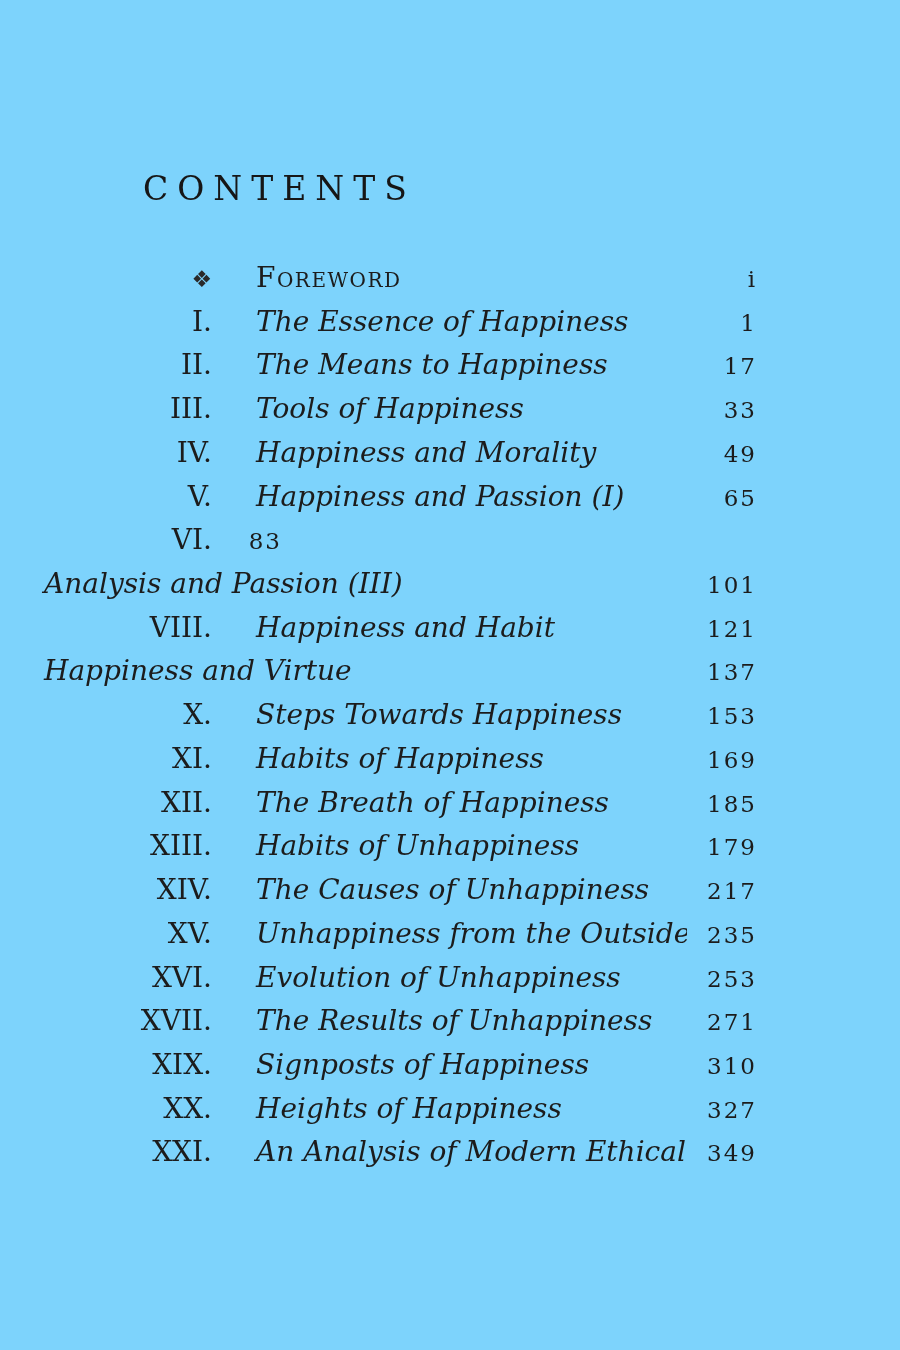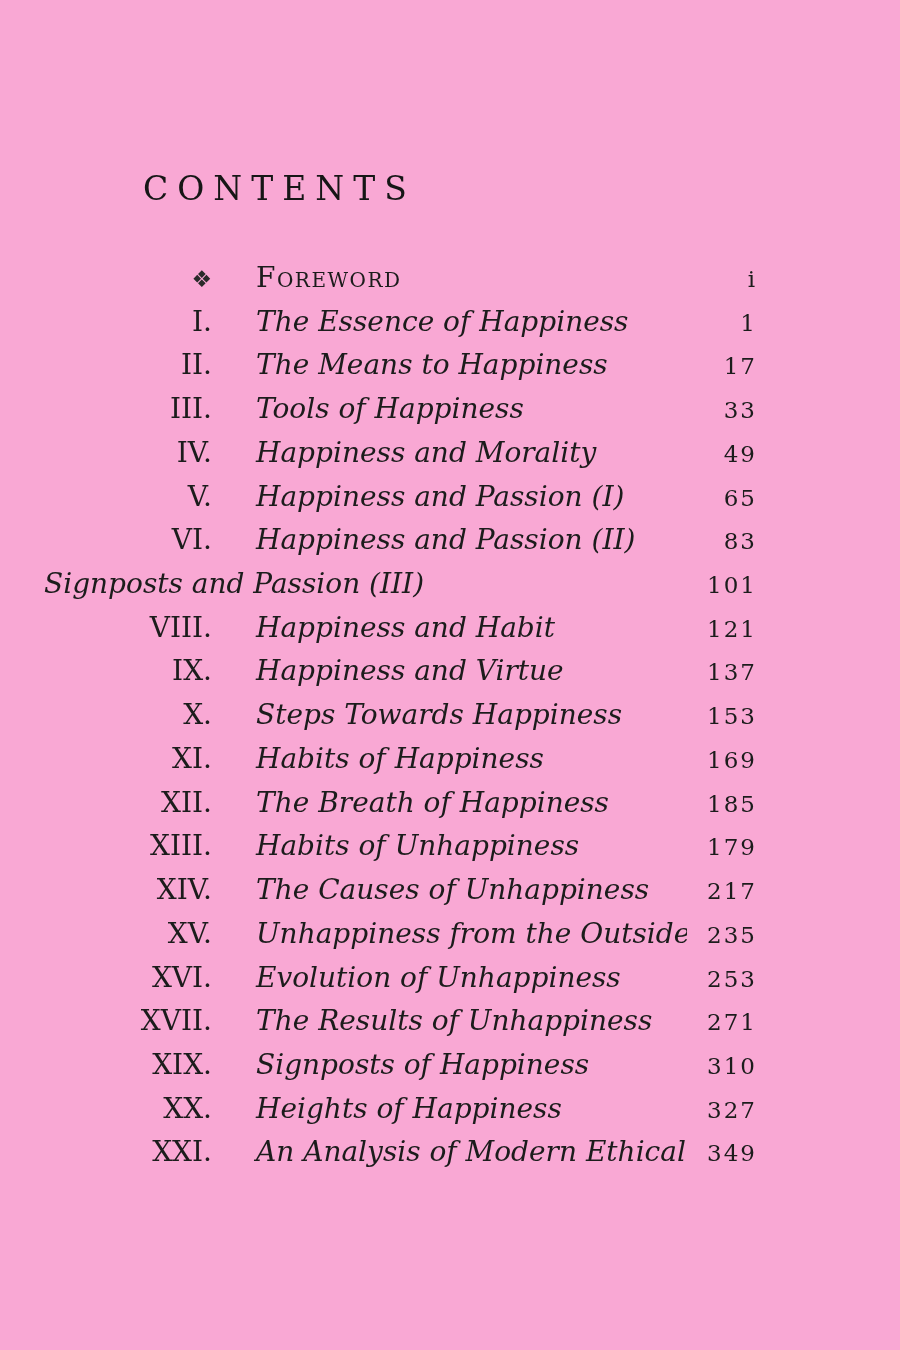--- a/index.html
+++ b/index.html
@@ -2,21 +2,21 @@
 <html><head>
 <meta charset="utf-8">
 <style>
   * { margin: 0; padding: 0; box-sizing: border-box; }
   html, body { background: #ffffff; }
   .page {
     position: relative;
     width: 900px;
     height: 1350px;
     margin: 0 auto;
-    background: #f9a8d4;
+    background: #7dd3fc;
     font-family: "DejaVu Serif", "Liberation Serif", serif;
     color: #1c1c1c;
     overflow: hidden;
   }
   .page-title {
     position: absolute;
     top: 169px;
     left: 143px;
     font-size: 33px;
     font-weight: normal;
@@ -108,37 +108,35 @@
   </div>
 
   <div class="toc-row">
     <span class="cell-numeral">V.</span>
     <span class="cell-title">Happiness and Passion (I)</span>
     <span class="cell-page">65</span>
   </div>
 
   <div class="toc-row">
     <span class="cell-numeral">VI.</span>
-    <span class="cell-title">Happiness and Passion (II)</span>
     <span class="cell-page">83</span>
   </div>
 
   <div class="toc-row">
-    <span class="cell-title">Signposts and Passion (III)</span>
+    <span class="cell-title">Analysis and Passion (III)</span>
     <span class="cell-page">101</span>
   </div>
 
   <div class="toc-row">
     <span class="cell-numeral">VIII.</span>
     <span class="cell-title">Happiness and Habit</span>
     <span class="cell-page">121</span>
   </div>
 
   <div class="toc-row">
-    <span class="cell-numeral">IX.</span>
     <span class="cell-title">Happiness and Virtue</span>
     <span class="cell-page">137</span>
   </div>
 
   <div class="toc-row">
     <span class="cell-numeral">X.</span>
     <span class="cell-title">Steps Towards Happiness</span>
     <span class="cell-page">153</span>
   </div>
 

